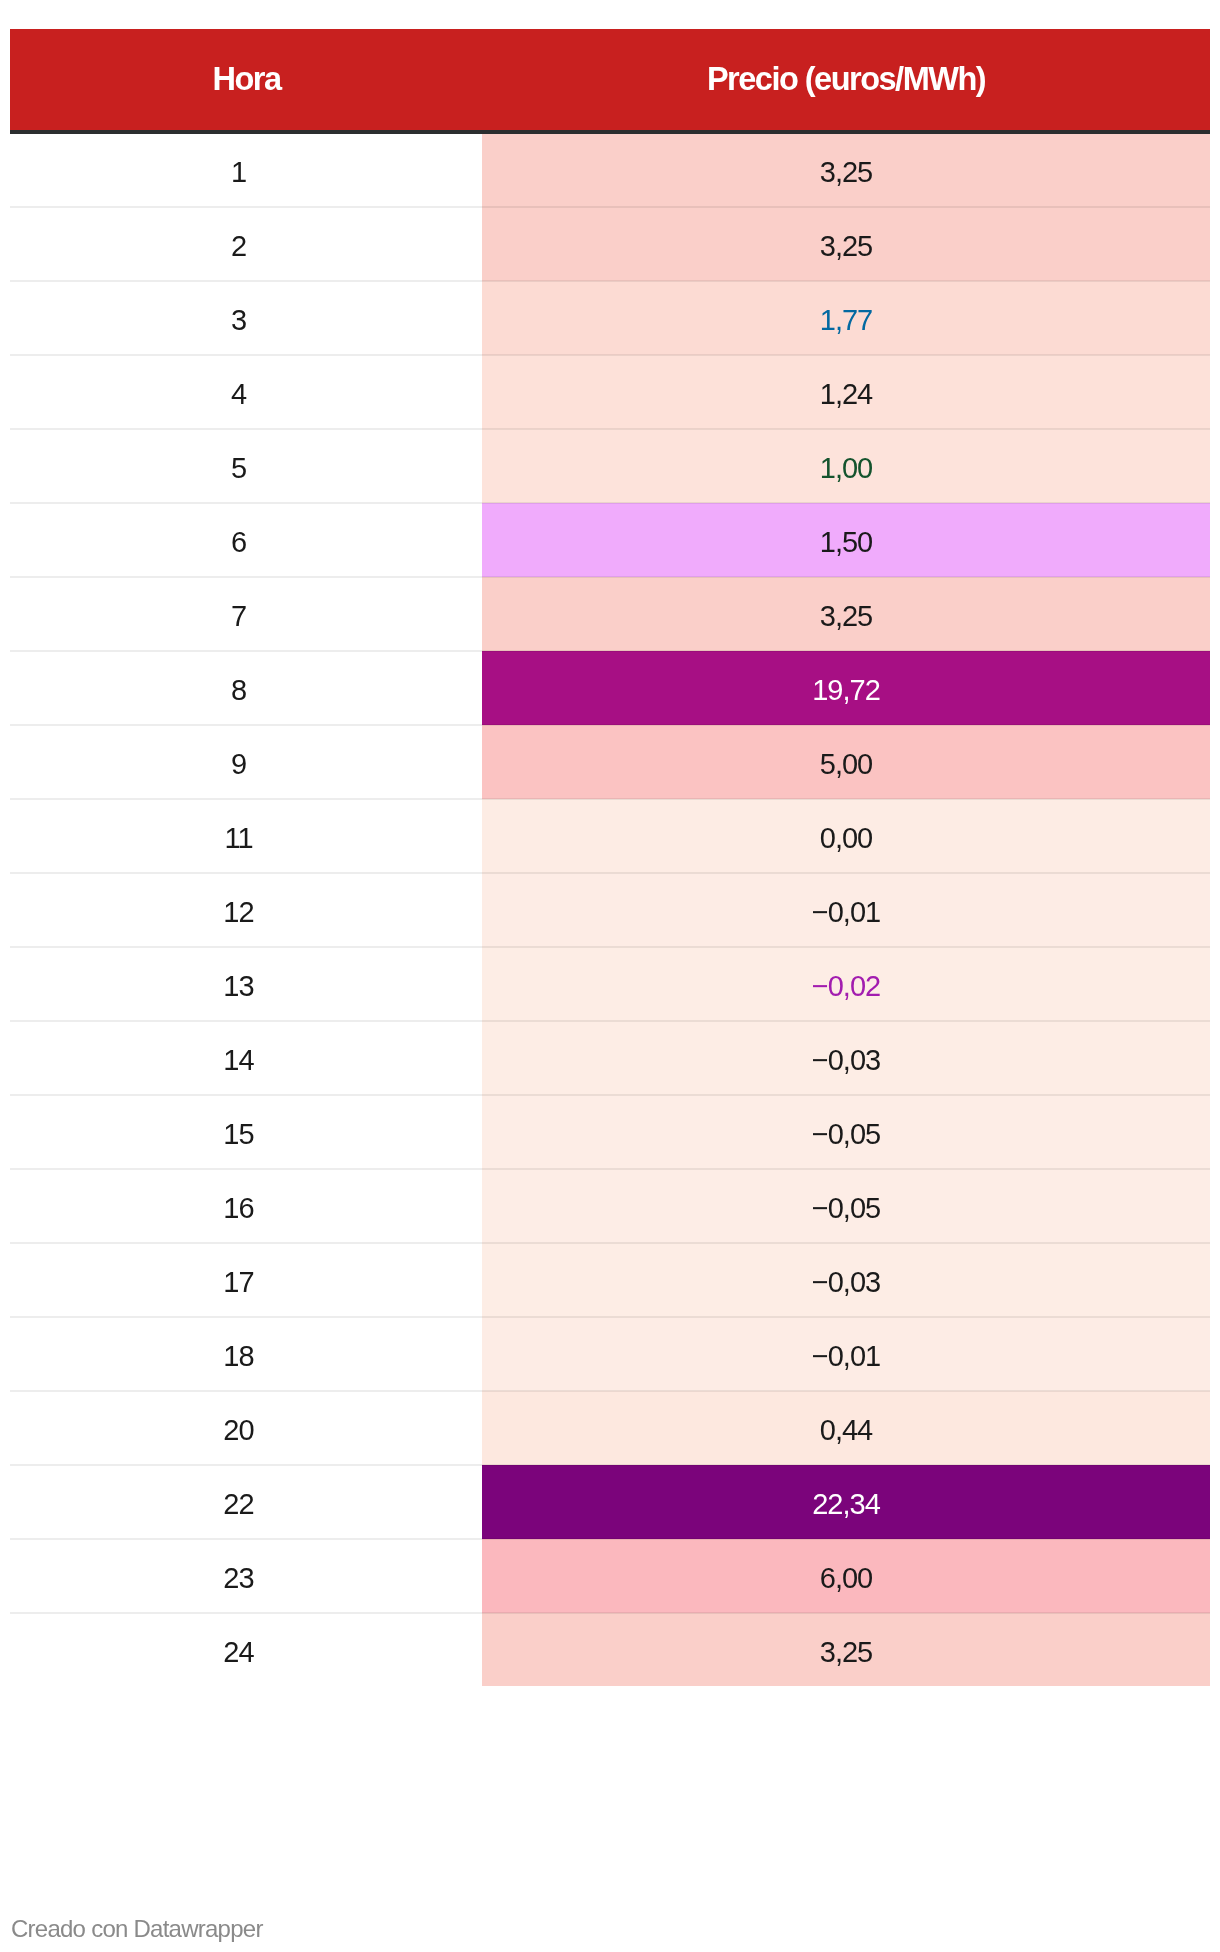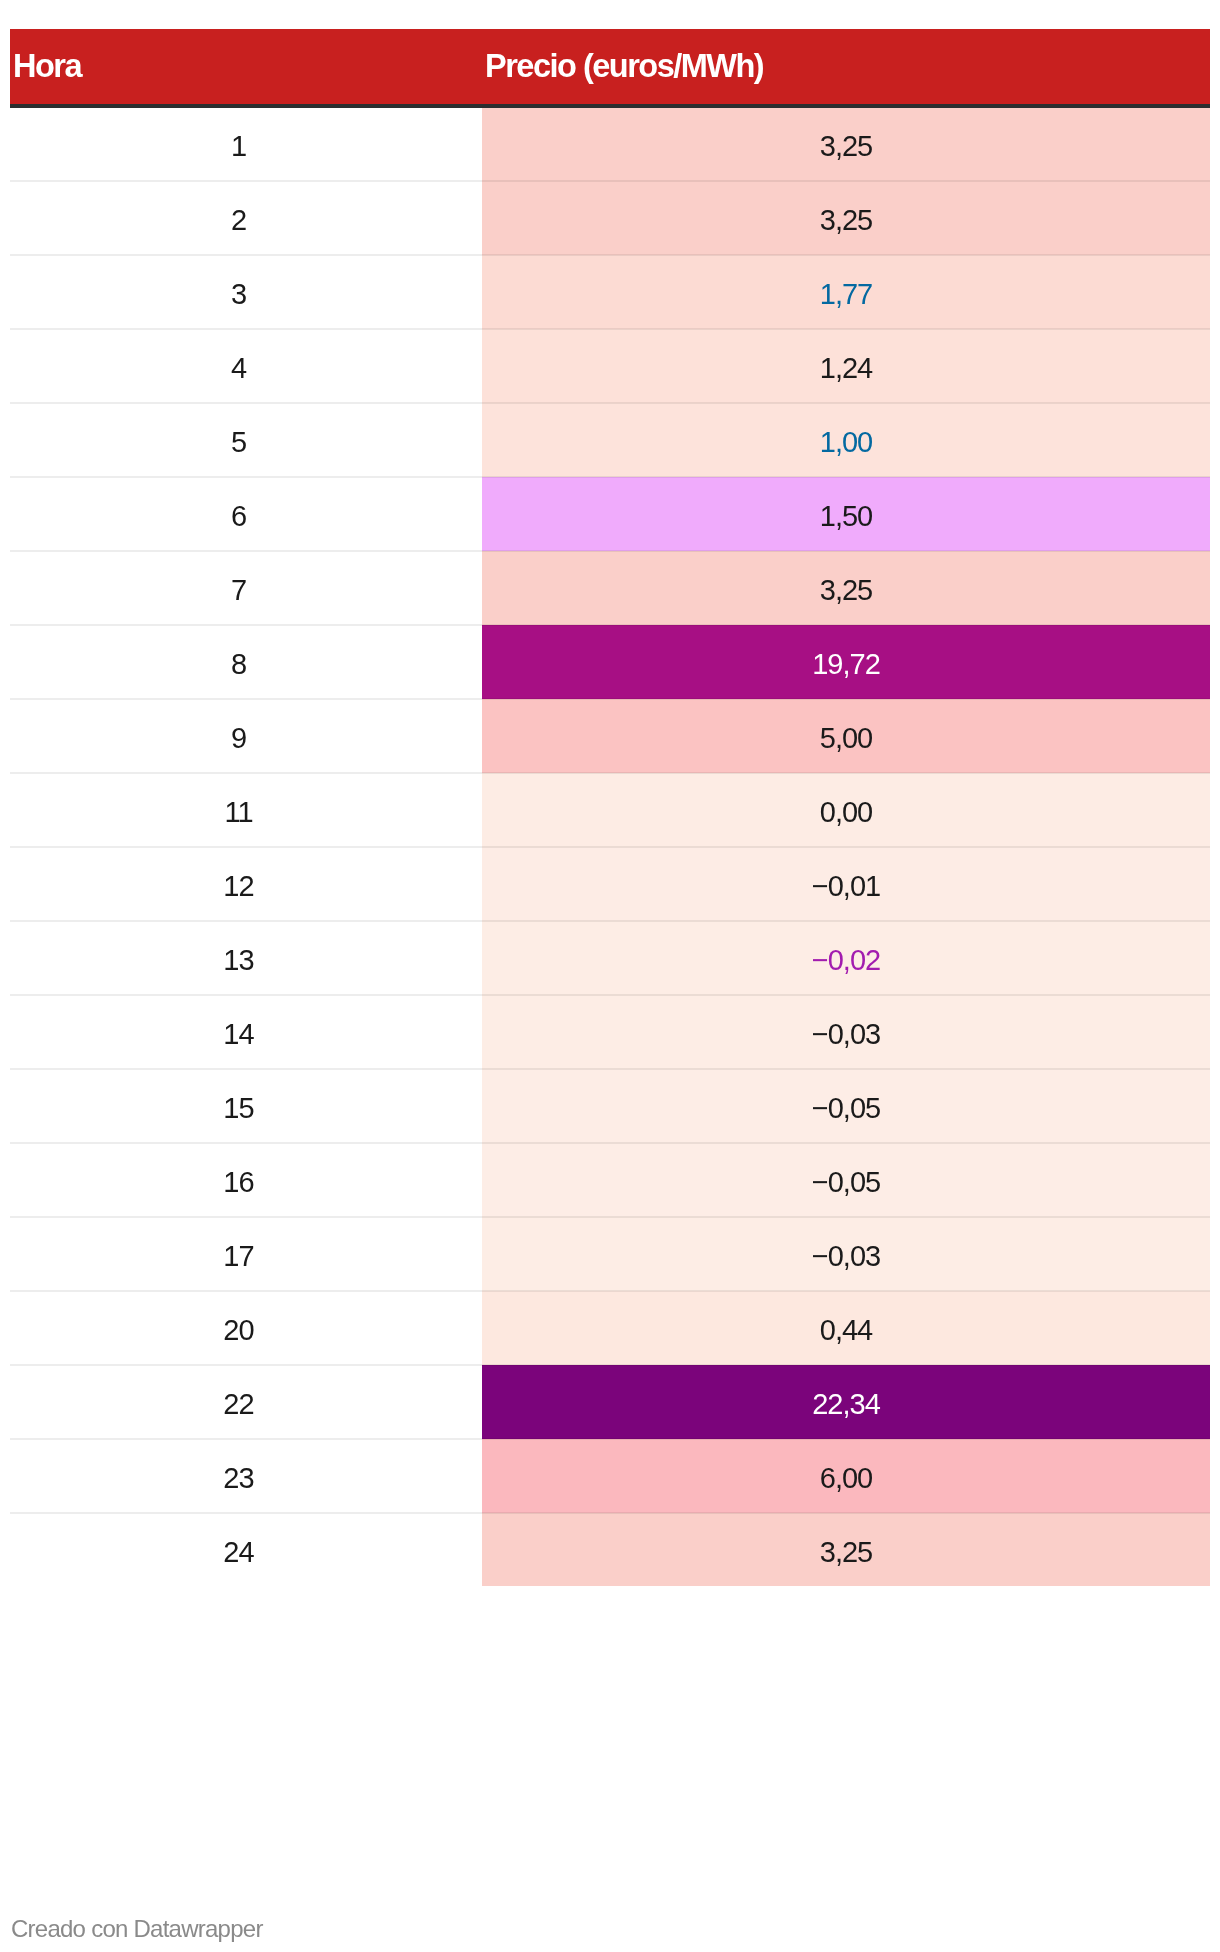--- a/index.html
+++ b/index.html
@@ -7,21 +7,21 @@
   body{
     width:1220px;height:1952px;overflow:hidden;
     font-family:"Liberation Sans", sans-serif;
     -webkit-font-smoothing:antialiased;
   }
   #page{position:relative;width:1220px;height:1952px;}
   .wrap{position:absolute;left:10px;top:29px;width:1200px;}
   table{border-collapse:collapse;border-spacing:0;width:1200px;table-layout:fixed;}
   thead th{
     background:#C8201F;color:#ffffff;font-size:32.5px;font-weight:bold;
-    height:69px;line-height:69px;padding:3px;text-align:left;vertical-align:middle;
+    height:69px;line-height:69px;padding:16px;text-align:center;vertical-align:middle;
     letter-spacing:-1.5px;
   }
   thead tr{border-bottom:4px solid #2b2e2f;}
   col.c0{width:472px;}
   col.c1{width:728px;}
   th.c0,td.hora{padding-right:15px;}
   tbody td{
     height:68px;padding:0;padding-top:4px;font-size:29px;color:#1a1a1a;
     text-align:center;vertical-align:middle;
     font-weight:400;box-sizing:content-box;letter-spacing:-1px;
@@ -63,21 +63,21 @@
           <tr>
             <td class="hora">3</td>
             <td class="precio" style="background: rgb(252, 219, 211); color: #0369a1;">1,77</td>
           </tr>
           <tr>
             <td class="hora">4</td>
             <td class="precio" style="background: rgb(253, 225, 217); color: rgb(26, 26, 26);">1,24</td>
           </tr>
           <tr>
             <td class="hora">5</td>
-            <td class="precio" style="background: rgb(253, 227, 219); color: #0369a1;">1,00</td>
+            <td class="precio" style="background: rgb(253, 227, 219); color: #14532d;">1,00</td>
           </tr>
           <tr>
             <td class="hora">6</td>
             <td class="precio" style="background: #f0abfc; color: rgb(26, 26, 26);">1,50</td>
           </tr>
           <tr>
             <td class="hora">7</td>
             <td class="precio" style="background: rgb(250, 207, 201); color: rgb(26, 26, 26);">3,25</td>
           </tr>
           <tr>
@@ -110,20 +110,24 @@
           </tr>
           <tr>
             <td class="hora">16</td>
             <td class="precio" style="background: rgb(253, 237, 230); color: rgb(26, 26, 26);">−0,05</td>
           </tr>
           <tr>
             <td class="hora">17</td>
             <td class="precio" style="background: rgb(253, 237, 229); color: rgb(26, 26, 26);">−0,03</td>
           </tr>
           <tr>
+            <td class="hora">18</td>
+            <td class="precio" style="background: rgb(253, 236, 229); color: rgb(26, 26, 26);">−0,01</td>
+          </tr>
+          <tr>
             <td class="hora">20</td>
             <td class="precio" style="background: rgb(253, 232, 223); color: rgb(26, 26, 26);">0,44</td>
           </tr>
           <tr>
             <td class="hora">22</td>
             <td class="precio" style="background: rgb(123, 4, 123); color: rgb(255, 255, 255);">22,34</td>
           </tr>
           <tr>
             <td class="hora">23</td>
             <td class="precio" style="background: rgb(251, 184, 190); color: rgb(26, 26, 26);">6,00</td>

